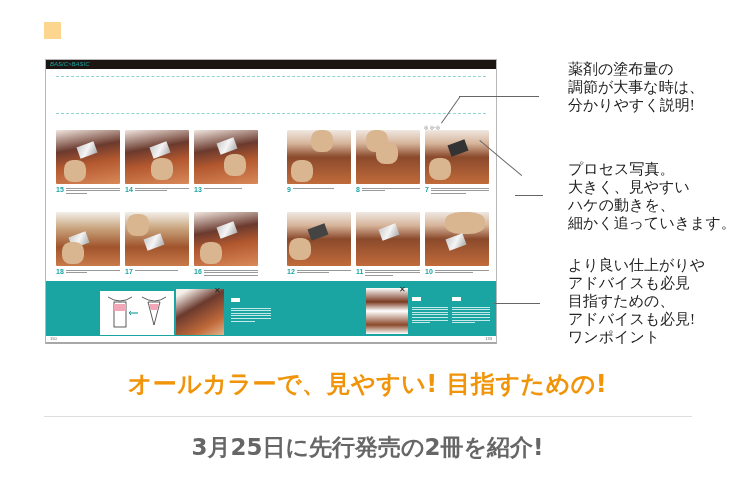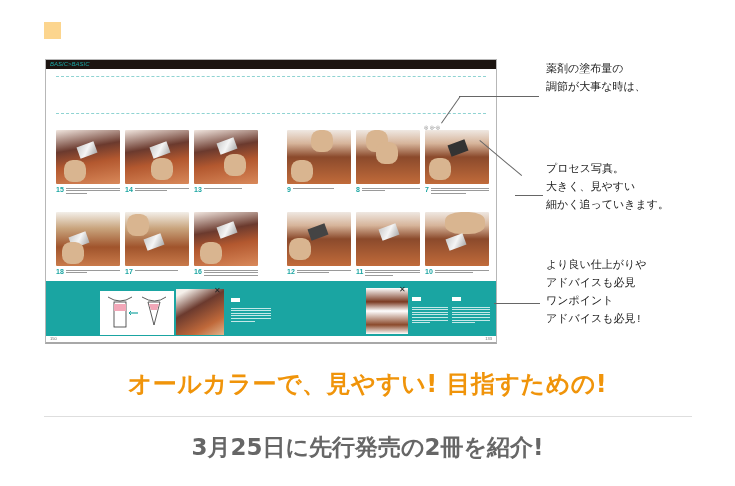--- a/index.html
+++ b/index.html
@@ -37,21 +37,21 @@
   .page-num { position: absolute; font-size: 4px; color: #666; font-family: "Liberation Sans", sans-serif; bottom: 1px; }
   .tip-block { position: absolute; }
   .tip-tag { display: inline-block; font-size: 3px; background: #fff; color: #1aa5a2; padding: 0 2px; height: 4px; width: 9px; }
   .tip-lines i { display: block; height: 1px; background: rgba(255,255,255,0.75); margin-top: 1.6px; }
   .x-mark { position: absolute; font-size: 8px; color: #222; font-weight: bold; line-height: 8px; }
 
   
   .callout-line { position: absolute; height: 1px; background: #666; transform-origin: 0 0; }
 
   
-  .annotation { position: absolute; left: 546px; font-size: 11px; color: #222; line-height: 18px; font-family: Liberation Mono, monospace; }
+  .annotation { position: absolute; left: 568px; font-size: 15px; color: #222; line-height: 18px; font-family: Liberation Serif, serif; }
   .annotation div { white-space: nowrap; }
 
   .headline { position: absolute; left: 0; width: 735px; top: 368px; text-align: center; font-size: 24px; font-weight: bold; color: #f0940a; letter-spacing: 0.5px; }
   .divider { position: absolute; left: 44px; width: 648px; top: 416px; height: 1px; background: #dedede; }
   .subline { position: absolute; left: 0; width: 735px; top: 432px; text-align: center; font-size: 23px; font-weight: bold; color: #666666; }
 </style>
 </head>
 <body>
 
 <div class="section-heading">
@@ -288,28 +288,31 @@
 
 <div class="callout-line" style="left:459px;top:96px;width:80px;transform:rotate(0deg)"></div>
 <div class="callout-line" style="left:441px;top:123px;width:33px;transform:rotate(-55deg)"></div>
 <div class="callout-line" style="left:480px;top:140px;width:55px;transform:rotate(40deg)"></div>
 <div class="callout-line" style="left:515px;top:195px;width:28px"></div>
 <div class="callout-line" style="left:494px;top:303px;width:46px"></div>
 
 <div class="annotation" style="top:60px">
   <div>薬剤の塗布量の</div>
     <div>調節が大事な時は、</div>
+    <div>分かりやすく説明!</div>
 </div>
 <div class="annotation" style="top:160px">
   <div>プロセス写真。</div>
     <div>大きく、見やすい</div>
+    <div>ハケの動きを、</div>
     <div>細かく追っていきます。</div>
 </div>
 <div class="annotation" style="top:256px">
   <div>より良い仕上がりや</div>
     <div>アドバイスも必見</div>
+    <div>目指すための、</div>
+    <div>アドバイスも必見!</div>
     <div>ワンポイント</div>
-    <div>アドバイスも必見!</div>
 </div>
 
 <div class="headline">オールカラーで、見やすい! 目指すための!</div>
 <div class="divider"></div>
 <div class="subline">3月25日に先行発売の2冊を紹介!</div>
 
 </body></html>

